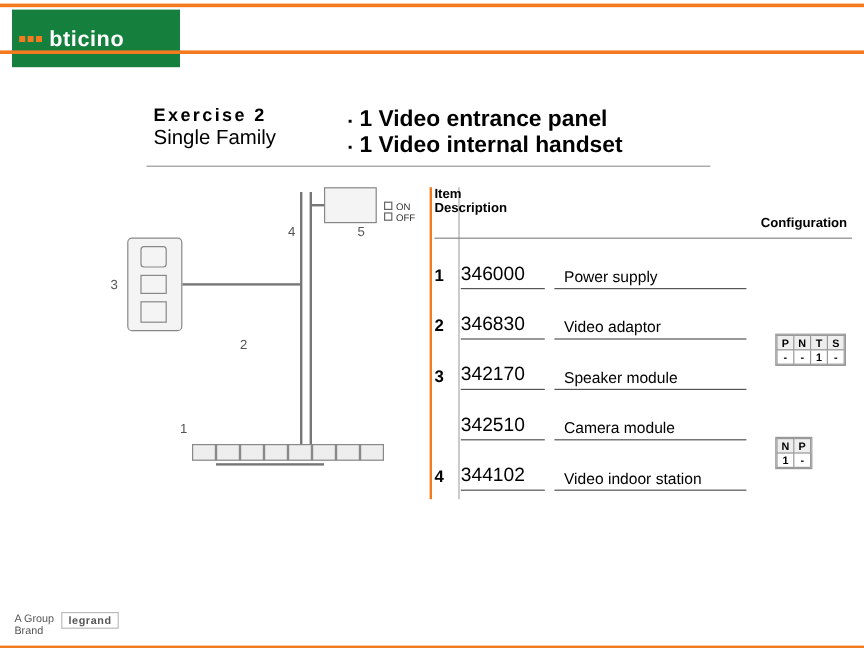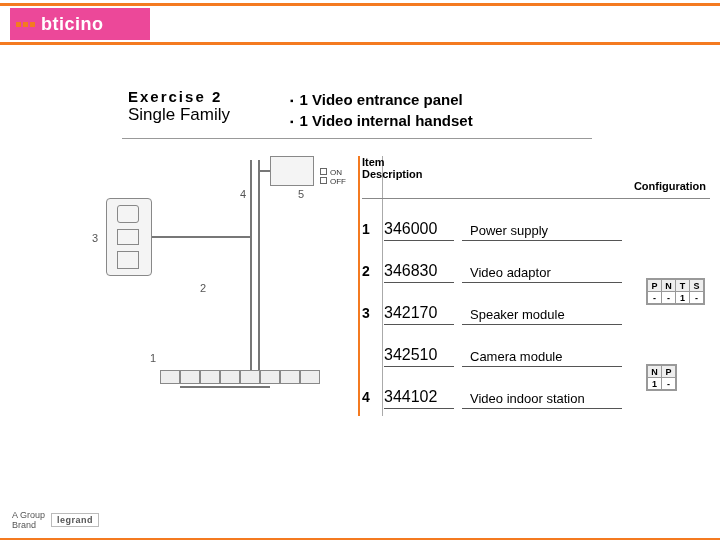--- a/index.html
+++ b/index.html
@@ -3,29 +3,29 @@
 <meta charset="utf-8">
 <style>
   * { box-sizing: border-box; margin: 0; padding: 0; }
   html, body { width: 720px; height: 540px; font-family: Arial, Helvetica, sans-serif; background: #fff; }
   .slide { position: relative; width: 720px; height: 540px; background: #fff; overflow: hidden; }
 
   
   .hdr { position: absolute; top: 0; left: 0; right: 0; height: 58px; }
   .hdr-bar-top { position: absolute; top: 3px; left: 0; right: 0; height: 3px; background: #f47a20; }
   .hdr-bar-bot { position: absolute; top: 42px; left: 0; right: 0; height: 3px; background: #f47a20; }
-  .logo { position: absolute; top: 8px; left: 10px; width: 140px; height: 32px; background: #ec4899; display: flex; align-items: center; padding-left: 6px; }
+  .logo { position: absolute; top: 8px; left: 10px; width: 140px; height: 48px; background: #15803d; display: flex; align-items: center; padding-left: 6px; }
   .logo-sq { width: 5px; height: 5px; background: #f47a20; margin-right: 2px; }
   .logo-text { color: #fff; font-weight: bold; font-size: 18px; letter-spacing: .5px; margin-left: 4px; }
 
   
   .title { position: absolute; top: 88px; left: 128px; }
   .title h1 { font-size: 15px; letter-spacing: 2px; font-weight: bold; }
   .title .sub { font-size: 17px; font-weight: normal; margin-top: 0; }
-  .bullets { position: absolute; top: 90px; left: 290px; font-size: 15px; font-weight: bold; line-height: 20px; }
+  .bullets { position: absolute; top: 90px; left: 290px; font-size: 19px; font-weight: bold; line-height: 20px; }
   .bullets li { list-style: none; }
   .bullets li::before { content: "\25AA"; margin-right: 6px; font-size: 10px; vertical-align: 1px; }
   .hr-sep { position: absolute; top: 138px; left: 122px; width: 470px; height: 1px; background: #999; }
 
   
   .diagram { position: absolute; top: 152px; left: 100px; width: 260px; height: 260px; font-size: 11px; color: #333; }
   .lbl { position: absolute; font-size: 11px; color: #555; }
   .box { position: absolute; border: 1px solid #888; background: #f4f4f4; }
   .wire { position: absolute; background: #777; }
   .vlegend { position: absolute; top: 16px; right: 10px; width: 30px; }
@@ -49,21 +49,21 @@
   .vline { position: absolute; top: 156px; left: 358px; width: 2px; height: 260px; background: #f47a20; }
   .vline2 { position: absolute; top: 156px; left: 382px; width: 1px; height: 260px; background: #aaa; }
 
   
   .cfg { position: absolute; border: 1px solid #999; font-size: 9px; background: #fff; }
   .cfg table { border-collapse: collapse; }
   .cfg td { border: 1px solid #999; width: 14px; height: 12px; text-align: center; font-size: 9px; font-weight: bold; }
   .cfg .hd td { background: #eee; }
 
   
-  .ftr { position: absolute; left: 12px; bottom: 10px; display: flex; align-items: center; gap: 6px; font-size: 9px; color: #555; }
+  .ftr { position: absolute; left: 12px; bottom: 10px; display: flex; align-items: flex-start; gap: 6px; font-size: 9px; color: #555; }
   .ftr .legrand { border: 1px solid #bbb; padding: 1px 5px; font-weight: bold; letter-spacing: .5px; }
   .ftr-line { position: absolute; bottom: 0; left: 0; right: 0; height: 2px; background: #f47a20; }
 </style>
 </head>
 <body>
 
 <div class="slide">
 
   <div class="hdr">
     <div class="hdr-bar-top"></div>

